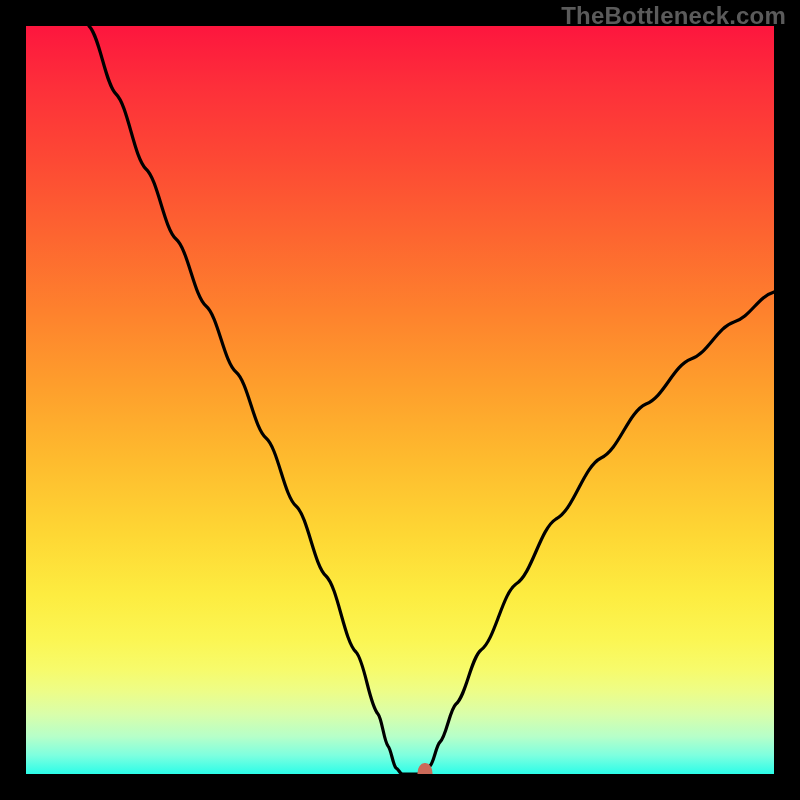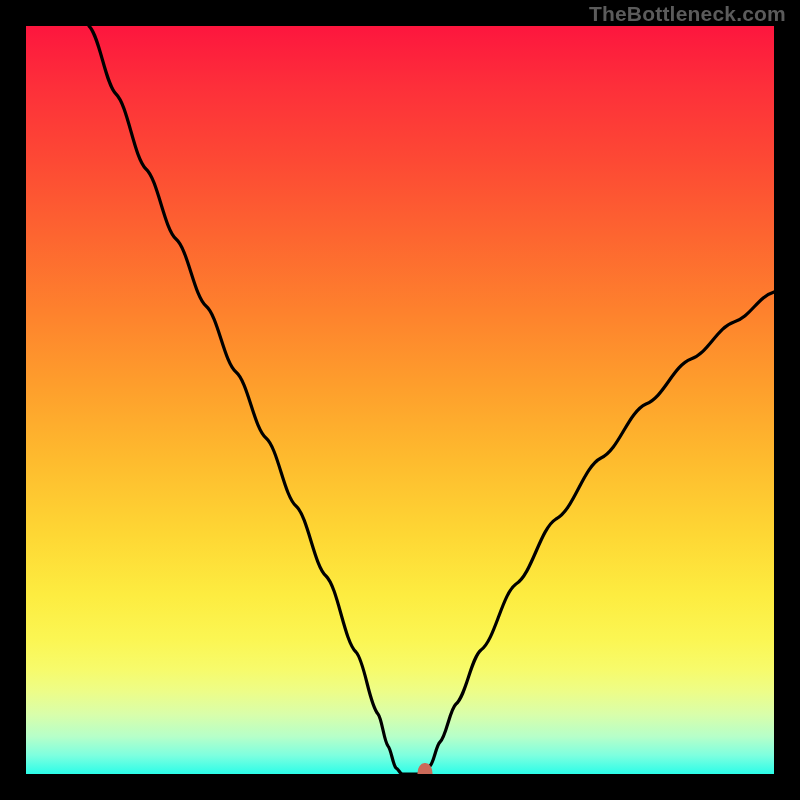--- a/index.html
+++ b/index.html
@@ -15,21 +15,21 @@
     position: relative;
     width: 800px;
     height: 800px;
     background: #000;
   }
   .watermark {
     position: absolute;
     top: 2px;
     right: 14px;
     color: #5b5b5b;
-    font-size: 21px;
+    font-size: 24px;
     font-weight: 600;
     letter-spacing: 0.2px;
     z-index: 20;
     user-select: none;
   }
   .plot {
     position: absolute;
     left: 26px;
     top: 26px;
     width: 748px;

